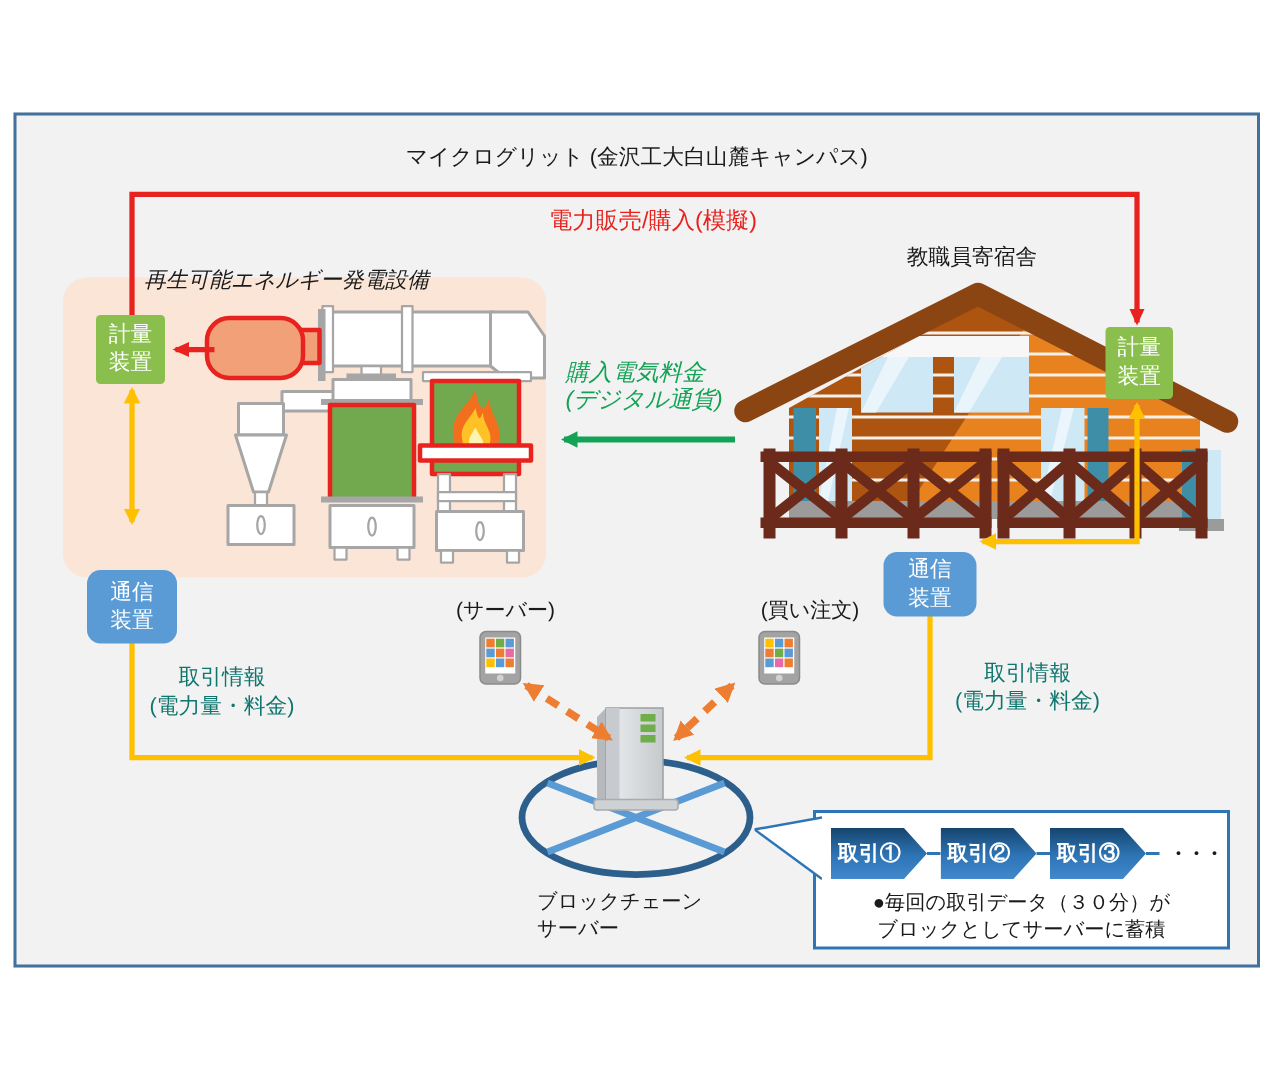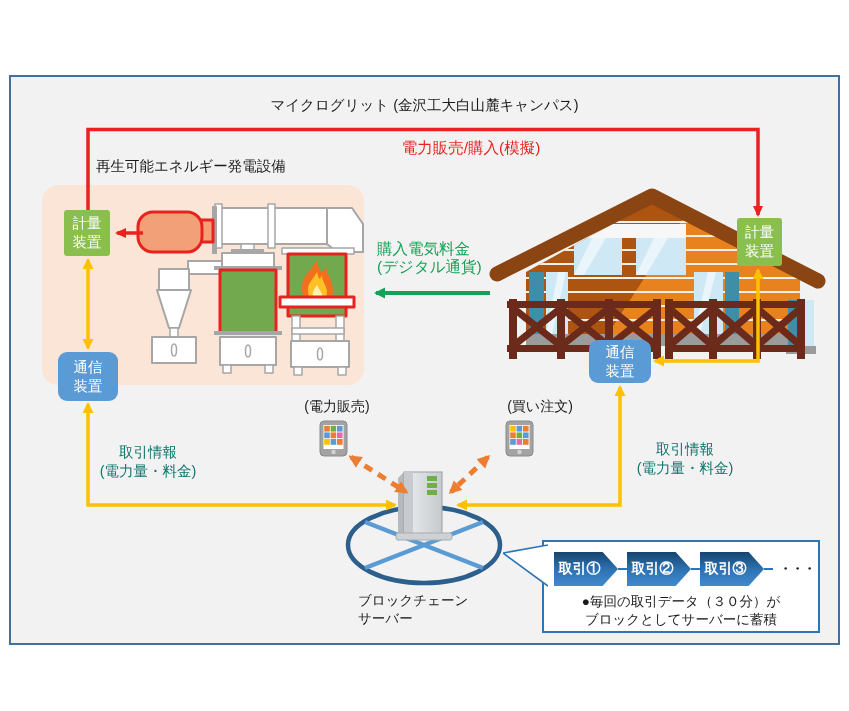--- a/index.html
+++ b/index.html
@@ -6,35 +6,35 @@
   #stage{position:relative;width:849px;height:711px;background:#ffffff;overflow:hidden;
          font-family:"Liberation Sans",sans-serif;color:#1a1a1a;}
   
   #frame{position:absolute;left:9px;top:75px;width:831px;height:570px;box-sizing:border-box;
          border:2px solid #41719c;background:#f2f2f2;z-index:0;}
   #plant-panel{position:absolute;left:42px;top:185px;width:322px;height:200px;background:#fbe5d6;
          border-radius:16px;z-index:0;}
   #gfx{position:absolute;left:0;top:0;z-index:1;pointer-events:none;}
   .lbl{position:absolute;z-index:2;font-size:14.5px;line-height:1.25;white-space:pre-line;}
   #title{left:9px;top:96px;width:831px;text-align:center;}
-  #power-trade{left:366px;top:138px;width:210px;text-align:center;color:#e8231f;font-size:15.5px;}
-  #plant-label{left:96px;top:157px;}
+  #power-trade{left:366px;top:138px;width:210px;color:#e8231f;font-size:15.5px;}
+  #plant-label{left:96px;top:178px;font-style:italic;}
   #dorm-label{left:558px;top:163px;width:180px;text-align:center;}
-  #pay-label{left:377px;top:240px;color:#14a356;font-size:15.5px;line-height:1.18;}
+  #pay-label{left:377px;top:240px;color:#14a356;font-size:15.5px;line-height:1.18;font-style:italic;}
   .info-lbl{color:#0f766e;text-align:center;line-height:1.3;}
   #info-left{left:86px;top:443px;width:124px;}
   #info-right{left:623px;top:440px;width:124px;}
   #sell-label{left:287px;top:398px;width:100px;text-align:center;font-size:14px;}
   #buy-label{left:490px;top:398px;width:100px;text-align:center;font-size:14px;}
   #bc-label{left:358px;top:592px;width:140px;text-align:left;font-size:13.5px;line-height:1.35;}
   
   .dev{position:absolute;z-index:2;color:#fff;font-size:14.5px;line-height:19px;text-align:center;
        display:flex;align-items:center;justify-content:center;white-space:pre-line;}
   .meter{background:#8abf4d;border-radius:3px;}
-  .comm{background:#5b9bd5;border-radius:9px;}
+  .comm{background:#5b9bd5;border-radius:9px;margin-top:28px;}
   #meter-left{left:64px;top:210px;width:46px;height:46px;}
   #meter-right{left:737px;top:218px;width:45px;height:48px;}
   #comm-left{left:58px;top:352px;width:60px;height:49px;}
   #comm-right{left:589px;top:340px;width:62px;height:43px;}
   
   #callout{position:absolute;left:542px;top:540px;width:278px;height:93px;box-sizing:border-box;
            background:#fff;border:2px solid #2e75b6;z-index:2;}
   #callout-tail{position:absolute;left:-41px;top:2px;width:45px;height:46px;z-index:3;}
   #chevron-row{display:flex;align-items:center;padding:10px 14px 0 10px;}
   .chev{width:64px;height:34px;flex:0 0 auto;color:#fff;font-weight:bold;font-size:14px;
@@ -242,27 +242,28 @@
           <rect x="10.6" y="18" width="5.6" height="5.8" fill="#e66aa8"></rect>
           <rect x="17" y="18" width="5.6" height="5.8" fill="#ed7d31"></rect>
       </g>
       <circle cx="13.5" cy="31" r="2.2" fill="#d2d2d2"></circle>
     </g>
   </svg>
 
   <div class="lbl" id="title">マイクログリット (金沢工大白山麓キャンパス)</div>
   <div class="lbl" id="power-trade">電力販売/購入(模擬)</div>
   <div class="lbl" id="plant-label">再生可能エネルギー発電設備</div>
+  <div class="lbl" id="dorm-label">教職員寄宿舎</div>
   <div class="lbl" id="pay-label">購入電気料金
 (デジタル通貨)</div>
   <div class="lbl info-lbl" id="info-left">取引情報
 (電力量・料金)</div>
   <div class="lbl info-lbl" id="info-right">取引情報
 (電力量・料金)</div>
-  <div class="lbl" id="sell-label">(電力販売)</div>
+  <div class="lbl" id="sell-label">(サーバー)</div>
   <div class="lbl" id="buy-label">(買い注文)</div>
   <div class="lbl" id="bc-label">ブロックチェーン
 サーバー</div>
 
   <div class="dev meter" id="meter-left">計量
 装置</div>
   <div class="dev meter" id="meter-right">計量
 装置</div>
   <div class="dev comm" id="comm-left">通信
 装置</div>

